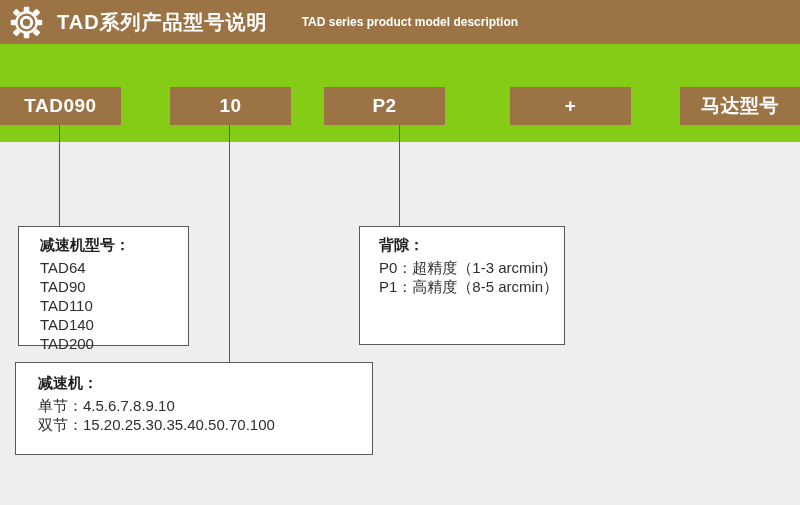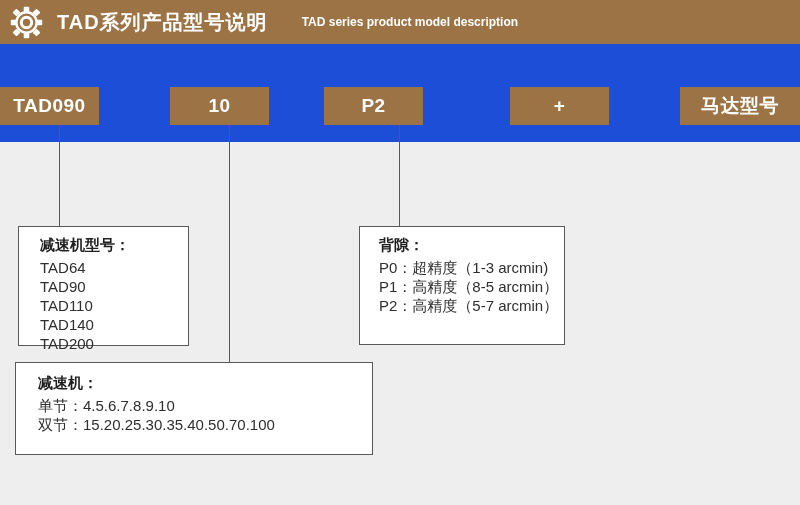--- a/index.html
+++ b/index.html
@@ -1,19 +1,19 @@
 <!DOCTYPE html>
 <html><head>
 <meta charset="utf-8">
 <style>
   html,body{margin:0;padding:0;}
   .page{
     position:relative;
     width:800px;height:505px;
-    background:#1d4ed8;
+    background:#84cc16;
     overflow:hidden;
     font-family:"Liberation Sans","DejaVu Sans",sans-serif;
   }
   
   .header{
     position:absolute;left:0;top:0;
     width:800px;height:44px;
     background:#9c7345;
     display:flex;align-items:center;
   }
@@ -26,21 +26,21 @@
     color:#ffffff;font-size:20px;font-weight:bold;
     margin-left:12px;letter-spacing:1px;white-space:nowrap;
   }
   .title-en{
     color:#ffffff;font-size:12px;font-weight:bold;
     margin-left:34px;white-space:nowrap;
   }
   
   .segment{
     position:absolute;top:87px;
-    width:99px;height:38px;
+    width:121px;height:38px;
     background:#9c7345;
     color:#ffffff;font-size:19px;font-weight:bold;
     display:flex;align-items:center;justify-content:center;
     letter-spacing:0.5px;
   }
   .seg-0{left:0;}
   .seg-1{left:170px;}
   .seg-2{left:324px;}
   .seg-3{left:510px;}
   .seg-4{left:680px;width:120px;}
@@ -124,21 +124,20 @@
     <span class="info-item">TAD90</span>
     <span class="info-item">TAD110</span>
     <span class="info-item">TAD140</span>
     <span class="info-item">TAD200</span>
   </div>
 
   <div class="info-box box-backlash">
     <div class="info-title">背隙：</div>
     <span class="info-item">P0：超精度（1-3 arcmin)</span>
     <span class="info-item">P1：高精度（8-5 arcmin）</span>
-    <span class="info-item">P2：高精度（5-7 arcmin）</span>
   </div>
 
   <div class="info-box box-reducer">
     <div class="info-title">减速机：</div>
     <span class="info-item">单节：4.5.6.7.8.9.10</span>
     <span class="info-item">双节：15.20.25.30.35.40.50.70.100</span>
   </div>
 
 </div>
 

